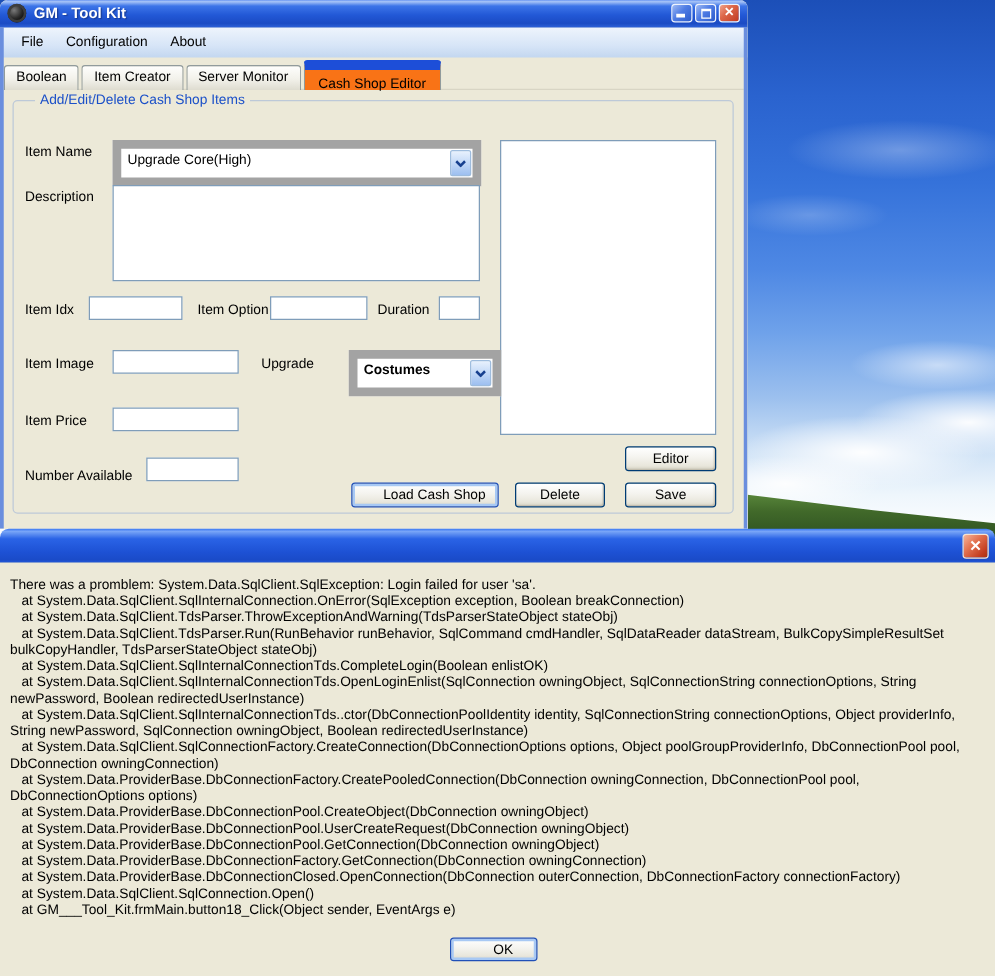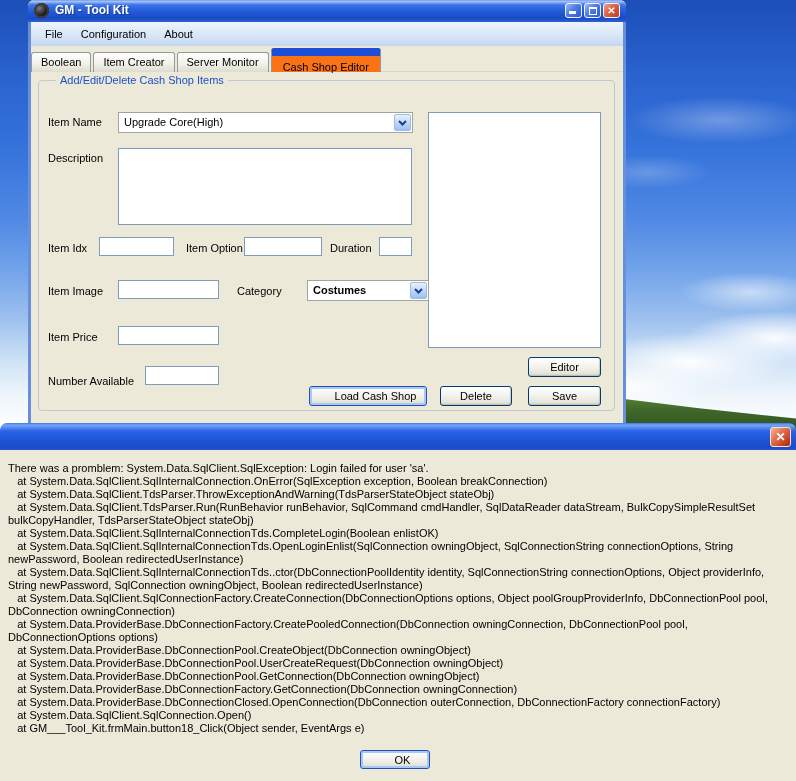--- a/index.html
+++ b/index.html
@@ -17,21 +17,21 @@
       radial-gradient(130px 34px at 720px 120px, rgba(255,255,255,.30) 0%, rgba(255,255,255,0) 70%),
       radial-gradient(90px 24px at 648px 172px, rgba(255,255,255,.22) 0%, rgba(255,255,255,0) 70%),
       linear-gradient(180deg,#1c4fb8 0%,#2a63cf 18%,#3572da 34%,#4e88e4 50%,#6fa2ea 62%,#9cc0ee 74%,#cfe2f6 84%,#eef6fc 92%,#ffffff 100%);
   }
   .hill { position:absolute; left:598px; top:392px; width:198px; height:38px;
     background:linear-gradient(180deg,#5d8c3e 0%,#41692a 45%,#2e5220 100%);
     clip-path:polygon(0 10%, 50% 42%, 100% 70%, 100% 100%, 0 100%); }
 
   
   .window { position:absolute; left:0; top:0; width:598px; height:423px;
-            background:#ece9d8; border-radius:6px 6px 0 0; overflow:hidden;margin-left:28px; }
+            background:#ece9d8; border-radius:6px 6px 0 0; overflow:hidden; }
   .win-edge { position:absolute; top:22px; bottom:0; width:3px; background:#6a8ede; z-index:5; }
   .win-edge.left{ left:0; } .win-edge.right{ right:0; }
   .titlebar { position:absolute; left:0; top:0; width:100%; height:22px; z-index:6;
     border-radius:6px 6px 0 0;
     background:linear-gradient(180deg,#6a96f2 0%,#a7c4f7 6%,#3c74e8 22%,#2258d6 55%,#1b4bc4 85%,#2e62d8 100%); }
   .app-icon { position:absolute; left:6px; top:3px; width:15px; height:15px; border-radius:50%;
     background:radial-gradient(circle at 35% 35%, #7a7a7a 0%, #2b2b2b 45%, #050505 75%);
     box-shadow:inset 0 0 0 2px #3d3d3d; }
   .title-text { position:absolute; left:27px; top:3px; color:#fff; font-weight:bold; font-size:12px;
     text-shadow:1px 1px 1px #163a94; }
@@ -62,21 +62,21 @@
     border:1px solid #bdc9d8; border-radius:4px; }
   .group-title { position:absolute; left:28px; top:74px; background:#ece9d8; padding:0 4px;
     color:#1b50c8; font-size:11px; }
 
   .lbl { position:absolute; font-size:11px; color:#000; white-space:nowrap; }
   .txt { position:absolute; background:#fff; border:1px solid #7f9db9; font-size:11px;
          font-family:"Liberation Sans",sans-serif; padding:1px 3px; }
   .listbox { position:absolute; left:400px; top:112px; width:173px; height:236px;
     background:#fff; border:1px solid #7f9db9; }
 
-  .combo { position:absolute; background:#fff; border:1px solid #a3a3a3; height:21px; }
+  .combo { position:absolute; background:#fff; border:7px solid #a3a3a3; height:37px; }
   .combo-text { position:absolute; left:5px; top:3px; font-size:11px; white-space:nowrap; }
   .combo-arrow { position:absolute; right:1px; top:1px; bottom:1px; width:17px; border-radius:2px;
     background:linear-gradient(180deg,#e8f1fd 0%,#c3d9f7 50%,#9dbff0 100%);
     border:1px solid #9ebcdd; display:flex; align-items:center; justify-content:center; }
 
   .btn { position:absolute; border:1px solid #003c74; border-radius:3px; font-size:11px; color:#000;
     font-family:"Liberation Sans",sans-serif;
     background:linear-gradient(180deg,#ffffff 0%,#f4f3ee 45%,#e9e7dc 80%,#d8d5c8 100%);
     box-shadow:inset -1px -1px 1px rgba(160,150,130,.45); text-align:center; }
   .btn.focused { border:1px solid #2050b8; box-shadow:inset 0 0 0 2px #a8c9f4;padding-left:15px; }
@@ -155,21 +155,21 @@
 
     <div class="lbl" style="left:20px; top:242px;">Item Idx</div>
     <input class="txt" style="left: 71px; top: 237px; width: 75px; height: 19px;" value="">
     <div class="lbl" style="left:158px; top:242px;">Item Option</div>
     <input class="txt" style="left: 216px; top: 237px; width: 78px; height: 19px;" value="">
     <div class="lbl" style="left:302px; top:242px;">Duration</div>
     <input class="txt" style="left: 351px; top: 237px; width: 33px; height: 19px;" value="">
 
     <div class="lbl" style="left:20px; top:285px;">Item Image</div>
     <input class="txt" style="left: 90px; top: 280px; width: 101px; height: 19px;" value="">
-    <div class="lbl" style="left:209px; top:285px;">Category</div>
+    <div class="lbl" style="left:209px; top:285px;">Upgrade</div>
     <div class="combo" style="left:279px; top:280px; width:122px;font-weight:bold;">
       <div class="combo-text">Costumes</div>
       <div class="combo-arrow">
         <svg width="9" height="6" viewBox="0 0 9 6">
             <path d="M1 1 L4.5 4.5 L8 1" fill="none" stroke="#17408f" stroke-width="2"></path>
           </svg>
       </div>
     </div>
 
     <div class="lbl" style="left:20px; top:331px;">Item Price</div>

